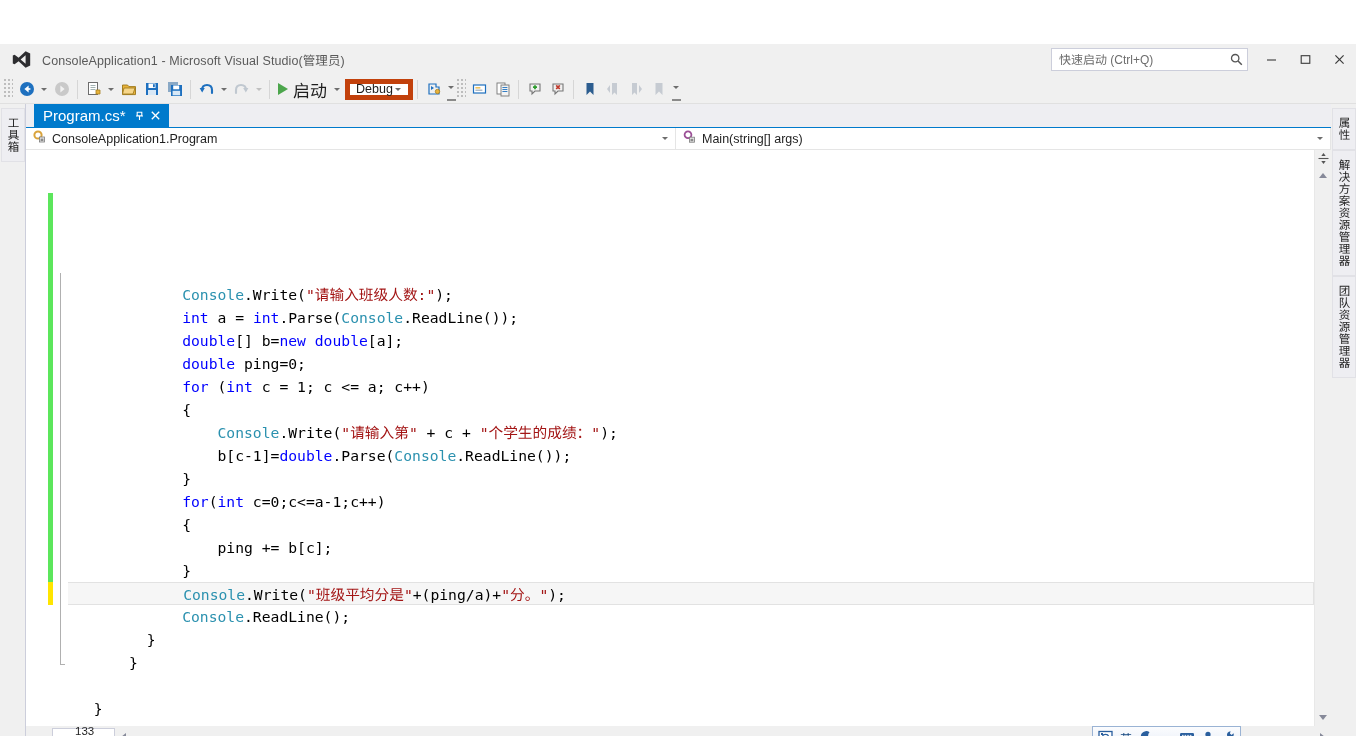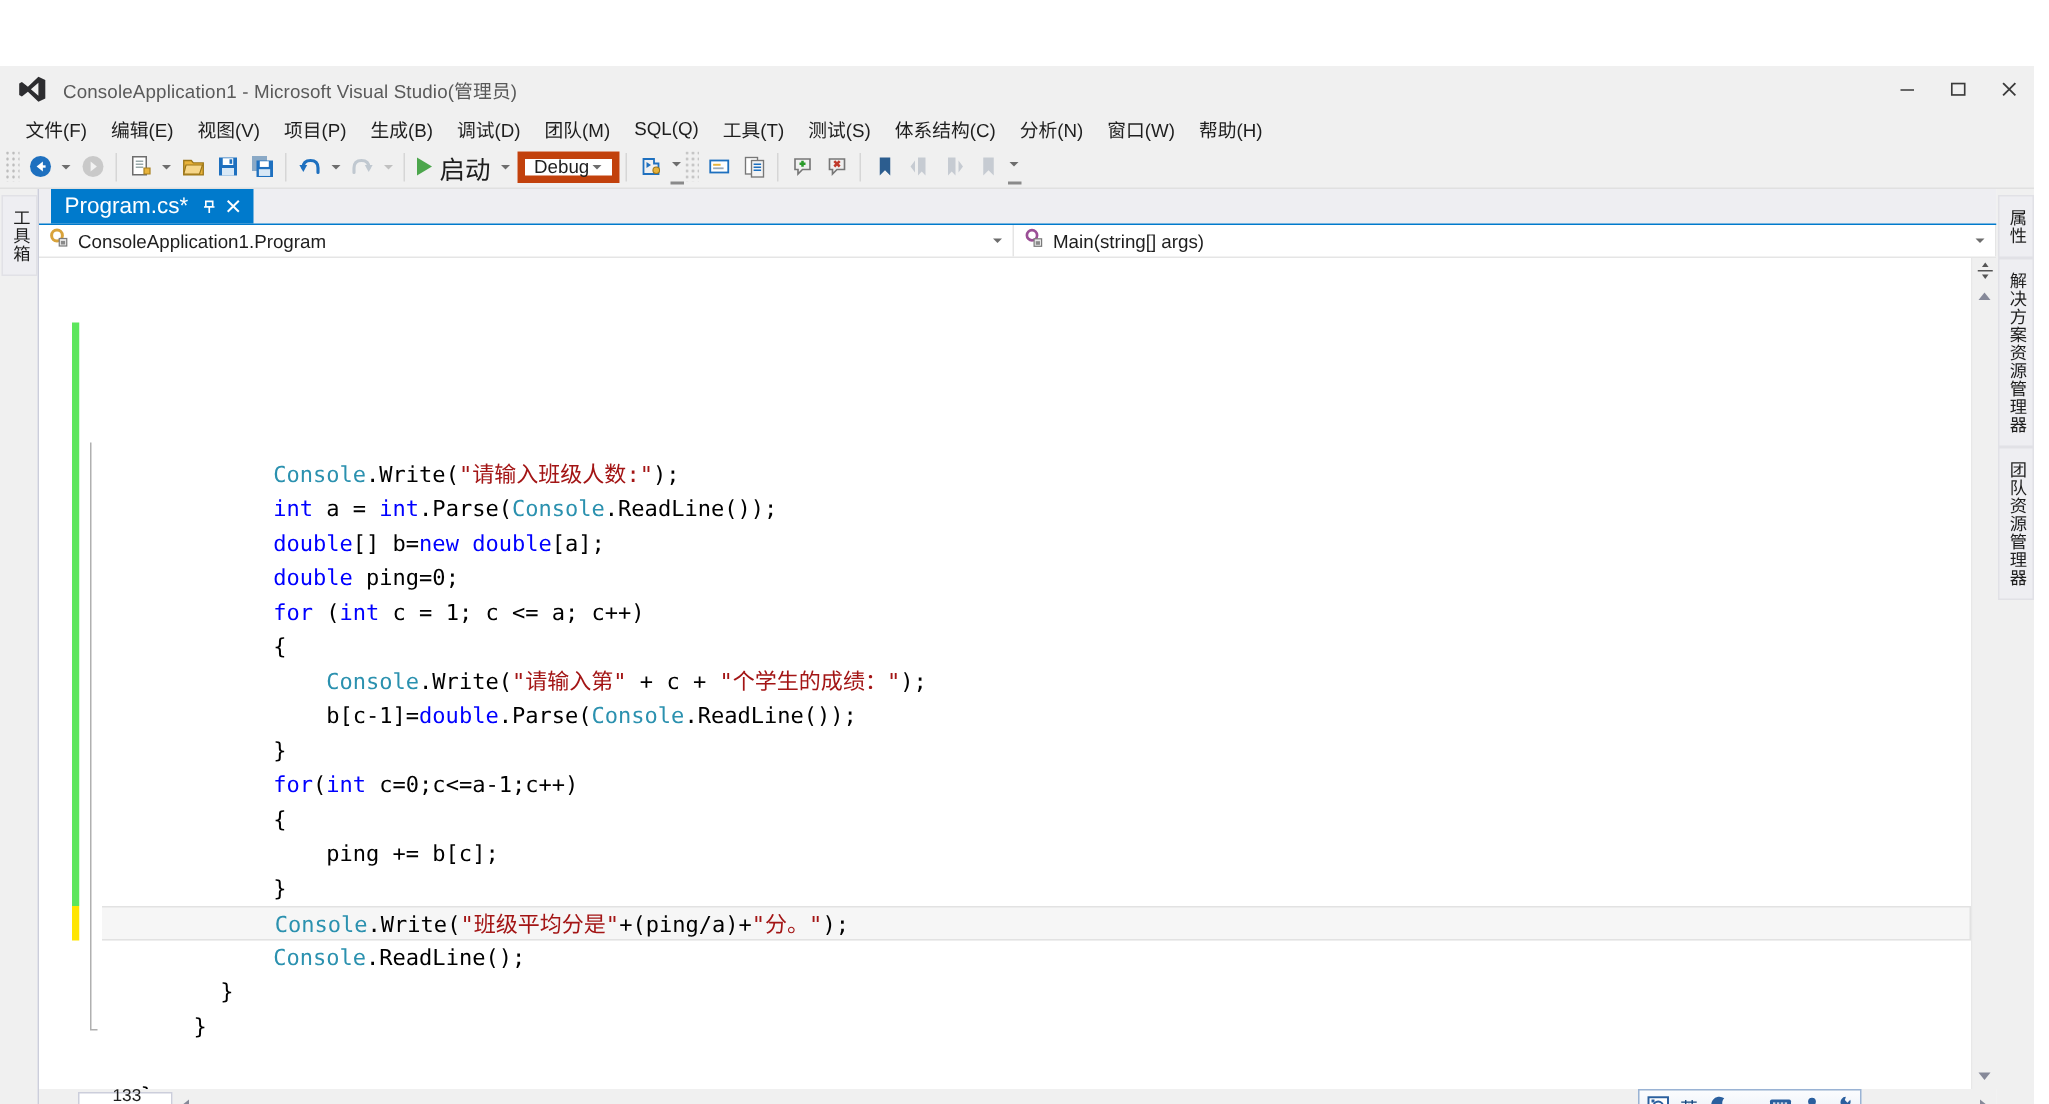--- a/index.html
+++ b/index.html
@@ -375,20 +375,29 @@
 
   <div class="titlebar">
     <div class="vs-logo">
       <svg width="19" height="19" viewBox="0 0 19 19">
         <path d="M13.6 1.2 L18.2 3.4 V15.6 L13.6 17.8 L6.6 11.2 L2.6 14.3 L0.8 13.4 V5.6 L2.6 4.7 L6.6 7.8 Z
                  M13.6 5.2 L8.6 9.5 L13.6 13.8 Z" fill="#2d2d30"></path>
       </svg>
     </div>
     <div class="title-text">ConsoleApplication1 - Microsoft Visual Studio(管理员)</div>
 
+    <div class="quick-launch">
+      <input type="text" placeholder="快速启动 (Ctrl+Q)" style="">
+      <span class="ql-search-icon">
+        <svg width="13" height="13" viewBox="0 0 13 13">
+          <circle cx="5.2" cy="5.2" r="3.7" fill="none" stroke="#555" stroke-width="1.3"></circle>
+          <line x1="8" y1="8" x2="11.8" y2="11.8" stroke="#555" stroke-width="1.5"></line>
+        </svg>
+      </span>
+    </div>
 
     <div class="win-buttons">
       <div class="win-btn">
         <svg width="11" height="11" viewBox="0 0 11 11">
             <line x1="1" y1="6" x2="10" y2="6" stroke="currentColor" stroke-width="1.1"></line>
           </svg>
       </div>
       <div class="win-btn">
         <svg width="11" height="11" viewBox="0 0 11 11">
             <rect x="1.2" y="1.7" width="8.6" height="7.6" fill="none" stroke="currentColor" stroke-width="1.1"></rect>
@@ -396,36 +405,20 @@
       </div>
       <div class="win-btn close">
         <svg width="11" height="11" viewBox="0 0 11 11">
             <line x1="1.4" y1="1.4" x2="9.6" y2="9.6" stroke="currentColor" stroke-width="1.2"></line>
             <line x1="9.6" y1="1.4" x2="1.4" y2="9.6" stroke="currentColor" stroke-width="1.2"></line>
           </svg>
       </div>
     </div>
   </div>
 
-  <div class="menubar" id="menubar">
-      <div class="menu-item">文件(F)</div>
-      <div class="menu-item">编辑(E)</div>
-      <div class="menu-item">视图(V)</div>
-      <div class="menu-item">项目(P)</div>
-      <div class="menu-item">生成(B)</div>
-      <div class="menu-item">调试(D)</div>
-      <div class="menu-item">团队(M)</div>
-      <div class="menu-item">SQL(Q)</div>
-      <div class="menu-item">工具(T)</div>
-      <div class="menu-item">测试(S)</div>
-      <div class="menu-item">体系结构(C)</div>
-      <div class="menu-item">分析(N)</div>
-      <div class="menu-item">窗口(W)</div>
-      <div class="menu-item">帮助(H)</div>
-    </div>
 
   <div class="toolbar">
     <div class="tb-grip"></div>
 
     <div class="tb-btn">
       <svg width="16" height="16" viewBox="0 0 16 16">
         <circle cx="8" cy="8" r="7" fill="#1e70bf"></circle>
         <path d="M9.6 4.6 L5.4 8 L9.6 11.4 Z" fill="#fff"></path>
         <rect x="8.4" y="7.2" width="3" height="1.6" fill="#fff"></rect>
       </svg>

